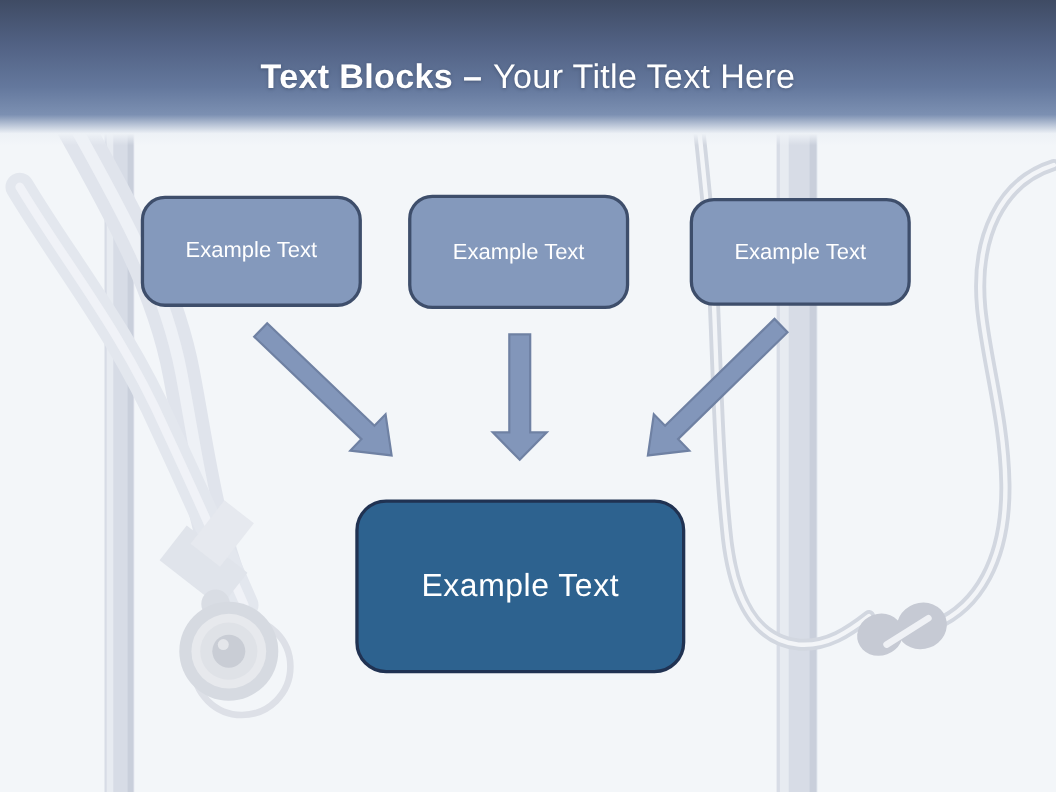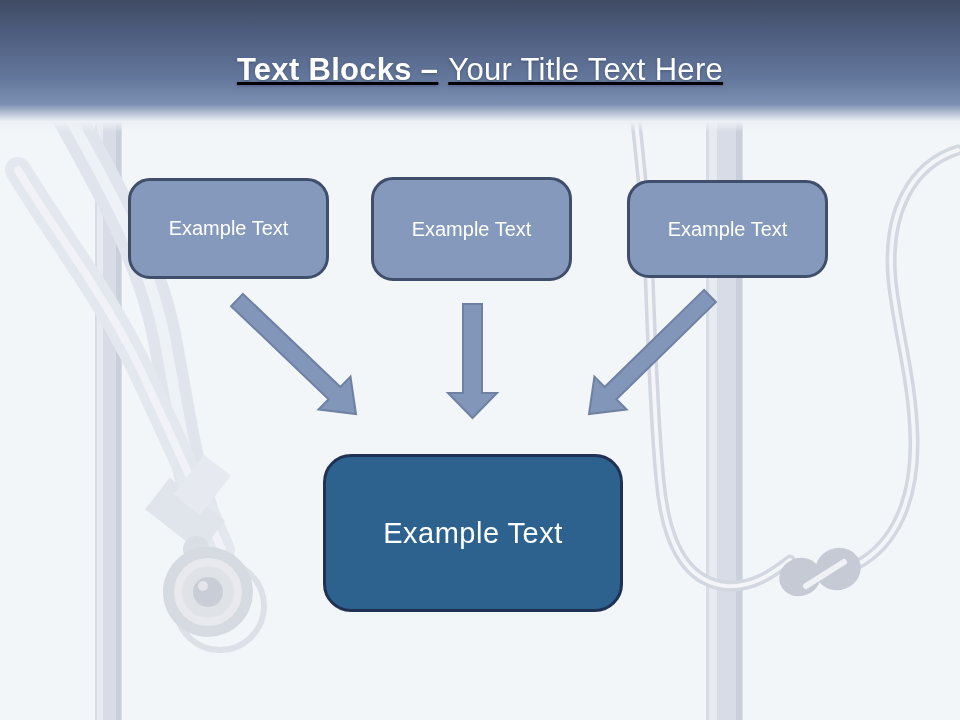--- a/index.html
+++ b/index.html
@@ -14,21 +14,21 @@
   .arrow{fill:var(--arrow-fill,#8296ba);stroke:var(--arrow-stroke,#6f81a3);stroke-width:2;}
 
   
   .titlebar{position:absolute;top:0;left:0;right:0;height:132px;z-index:3;
     background:linear-gradient(180deg,
       var(--header-top,#3f4b64) 0%,
       #516183 30%,
       var(--header-mid,#64789d) 60%,
       var(--header-bottom,#7c90b2) 79%,
       #edf1f6 92%,
-      rgba(243,246,249,0) 100%);text-decoration:underline;}
+      rgba(243,246,249,0) 100%);}
   .titlebar h1{margin:0;padding-top:52px;text-align:center;
     font-size:31px;font-weight:400;color:var(--title-text,#fff);
     letter-spacing:.3px;text-shadow:0 1px 3px rgba(25,35,55,.35);}
   .titlebar .bold{font-weight:700;margin-right:.32em;}
 
   
   .box{position:absolute;width:201px;height:101px;box-sizing:border-box;z-index:4;
     background:var(--box-fill,#8499bc);border:3px solid var(--box-border,#3e4e6b);
     border-radius:22px;display:flex;align-items:center;justify-content:center;
     color:var(--box-text,#fff);font-size:20px;}

